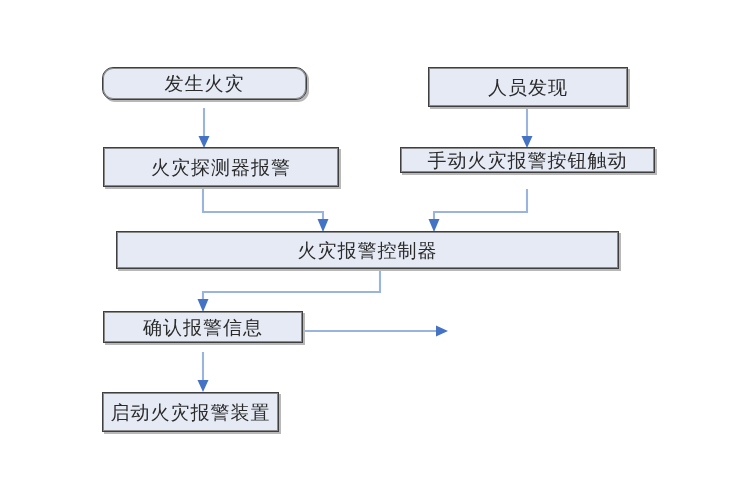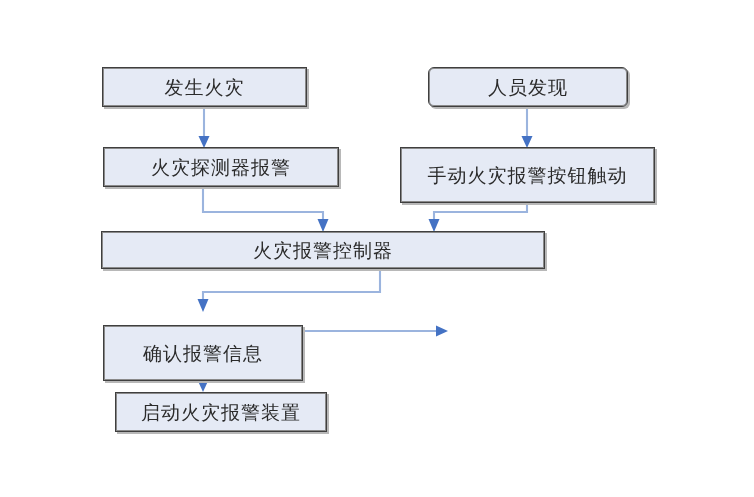--- a/index.html
+++ b/index.html
@@ -88,42 +88,42 @@
       <path class="wire" d="M 304 331 L 440 331"></path>
       <polygon class="head" points="448,331 436,325.5 436,336.5"></polygon>
     </g>
 
     <g>
       <path class="wire" d="M 203 352 L 203 384 L 203 384"></path>
       <polygon class="head" points="203,392 197.5,380 208.5,380"></polygon>
     </g>
   </svg>
 
-  <div class="node" style="left:102px; top:67px; width:205px; height:40px; font-size:19px;">
+  <div class="node" style="left:102px; top:67px; width:205px; height:33px; font-size:19px;border-radius:11px;">
     <span class="label">发生火灾</span>
   </div>
 
   <div class="node" style="left:103px; top:147px; width:236px; height:40px; font-size:19px;">
     <span class="label">火灾探测器报警</span>
   </div>
 
-  <div class="node" style="left:428px; top:67px; width:200px; height:40px; font-size:19px;border-radius:6px;">
+  <div class="node" style="left:428px; top:67px; width:200px; height:40px; font-size:19px;">
     <span class="label">人员发现</span>
   </div>
 
-  <div class="node" style="left:400px; top:147px; width:255px; height:56px; font-size:19px;">
+  <div class="node" style="left:400px; top:147px; width:255px; height:26px; font-size:19px;">
     <span class="label">手动火灾报警按钮触动</span>
   </div>
 
-  <div class="node" style="left:101px; top:231px; width:444px; height:38px; font-size:19px;">
+  <div class="node" style="left:116px; top:231px; width:503px; height:38px; font-size:19px;">
     <span class="label">火灾报警控制器</span>
   </div>
 
-  <div class="node" style="left:103px; top:311px; width:200px; height:56px; font-size:19px;margin-top:14px;">
+  <div class="node" style="left:103px; top:311px; width:200px; height:32px; font-size:19px;">
     <span class="label">确认报警信息</span>
   </div>
 
 
-  <div class="node" style="left:115px; top:392px; width:212px; height:40px; font-size:19px;align-items:center;">
+  <div class="node" style="left:102px; top:392px; width:177px; height:40px; font-size:19px;align-items:center;">
     <span class="label">启动火灾报警装置</span>
   </div>
 
 </div>
 
 </body></html>

